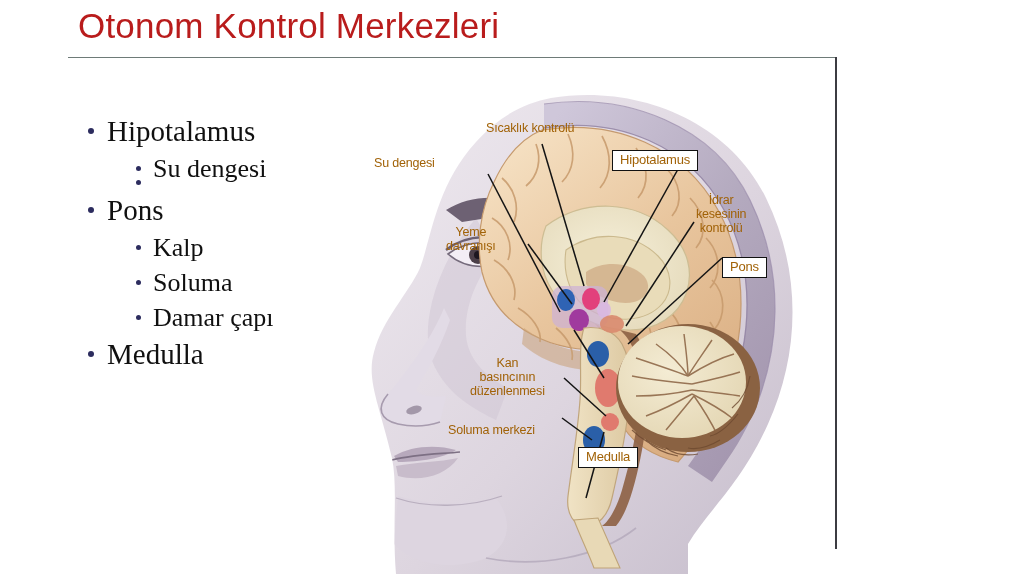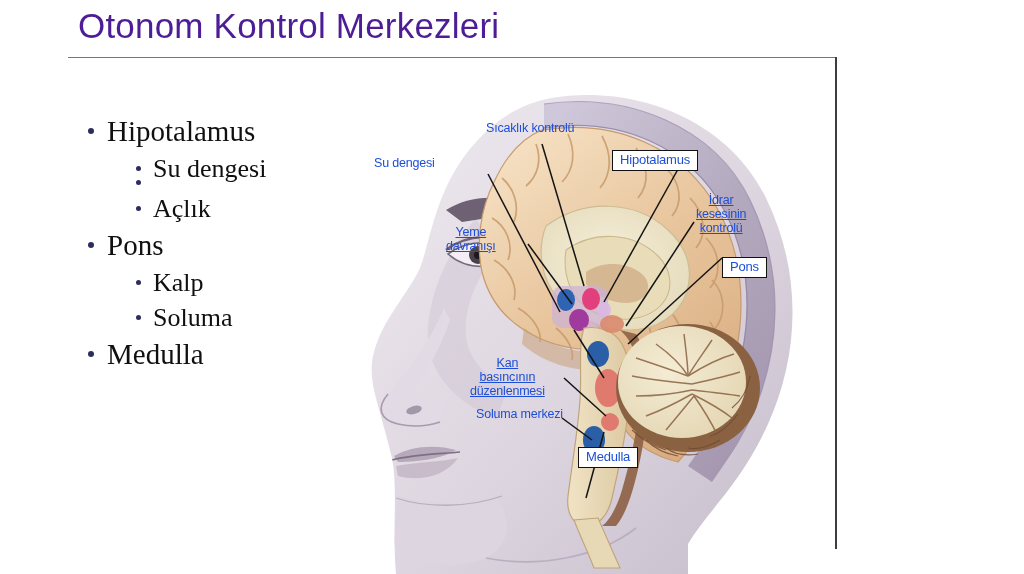--- a/index.html
+++ b/index.html
@@ -16,21 +16,21 @@
   }
 
   
   #slide-title {
     position: absolute;
     left: 78px;
     top: 6px;
     font-family: "Liberation Sans", sans-serif;
     font-size: 35px;
     font-weight: 400;
-    color: #4c1d95;
+    color: #b91c1c;
     letter-spacing: 0.2px;
     white-space: nowrap;
   }
 
   
   #frame-top-rule {
     position: absolute;
     left: 68px;
     top: 57px;
     width: 768px;
@@ -96,25 +96,25 @@
     height: 516px;
     overflow: hidden;
   }
   #figure svg { display: block; }
 
   .fig-label {
     position: absolute;
     font-family: "Liberation Sans", sans-serif;
     font-size: 12.5px;
     line-height: 14px;
-    color: #1d4ed8;
+    color: #a16207;
     white-space: pre;
     letter-spacing: -0.2px;
   }
-  .fig-label.centered { text-align: center; text-decoration: underline; }
+  .fig-label.centered { text-align: center; }
   .fig-label.boxed {
     border: 1.4px solid #111111;
     background: #ffffff;
     padding: 2px 7px 3px 7px;
     font-size: 13px;
   }
 </style>
 </head>
 <body>
 
@@ -129,36 +129,36 @@
     <span class="bullet-dot"></span>
     <span class="bullet-text">Hipotalamus</span>
   </div>
   <div class="lvl2">
     <span class="bullet-dot"></span>
     <span class="bullet-text">Su dengesi</span>
   </div>
   <div class="lvl2">
     <span class="bullet-dot"></span>
   </div>
-  <div class="lvl2">
-    <span class="bullet-dot"></span>
-    <span class="bullet-text">Açlık</span>
-  </div>
 
   <div class="lvl1">
     <span class="bullet-dot"></span>
     <span class="bullet-text">Pons</span>
   </div>
   <div class="lvl2">
     <span class="bullet-dot"></span>
     <span class="bullet-text">Kalp</span>
   </div>
   <div class="lvl2">
     <span class="bullet-dot"></span>
     <span class="bullet-text">Soluma</span>
+  </div>
+  <div class="lvl2">
+    <span class="bullet-dot"></span>
+    <span class="bullet-text">Damar çapı</span>
   </div>
 
   <div class="lvl1">
     <span class="bullet-dot"></span>
     <span class="bullet-text">Medulla</span>
   </div>
 
 </div>
 
 <div id="figure">
@@ -365,17 +365,17 @@
   <div class="fig-label centered" style="left:110px; top:167px;">Yeme
 davranışı</div>
 
   <div class="fig-label boxed" style="left:386px; top:199px;">Pons</div>
 
 
   <div class="fig-label centered" style="left:134px; top:298px;">Kan
 basıncının
 düzenlenmesi</div>
 
-  <div class="fig-label" style="left:112px; top:349px;margin-left:28px;">Soluma merkezi</div>
+  <div class="fig-label" style="left:112px; top:365px;">Soluma merkezi</div>
 
   <div class="fig-label boxed" style="left:242px; top:389px;">Medulla</div>
 
 </div>
 
 </body></html>

